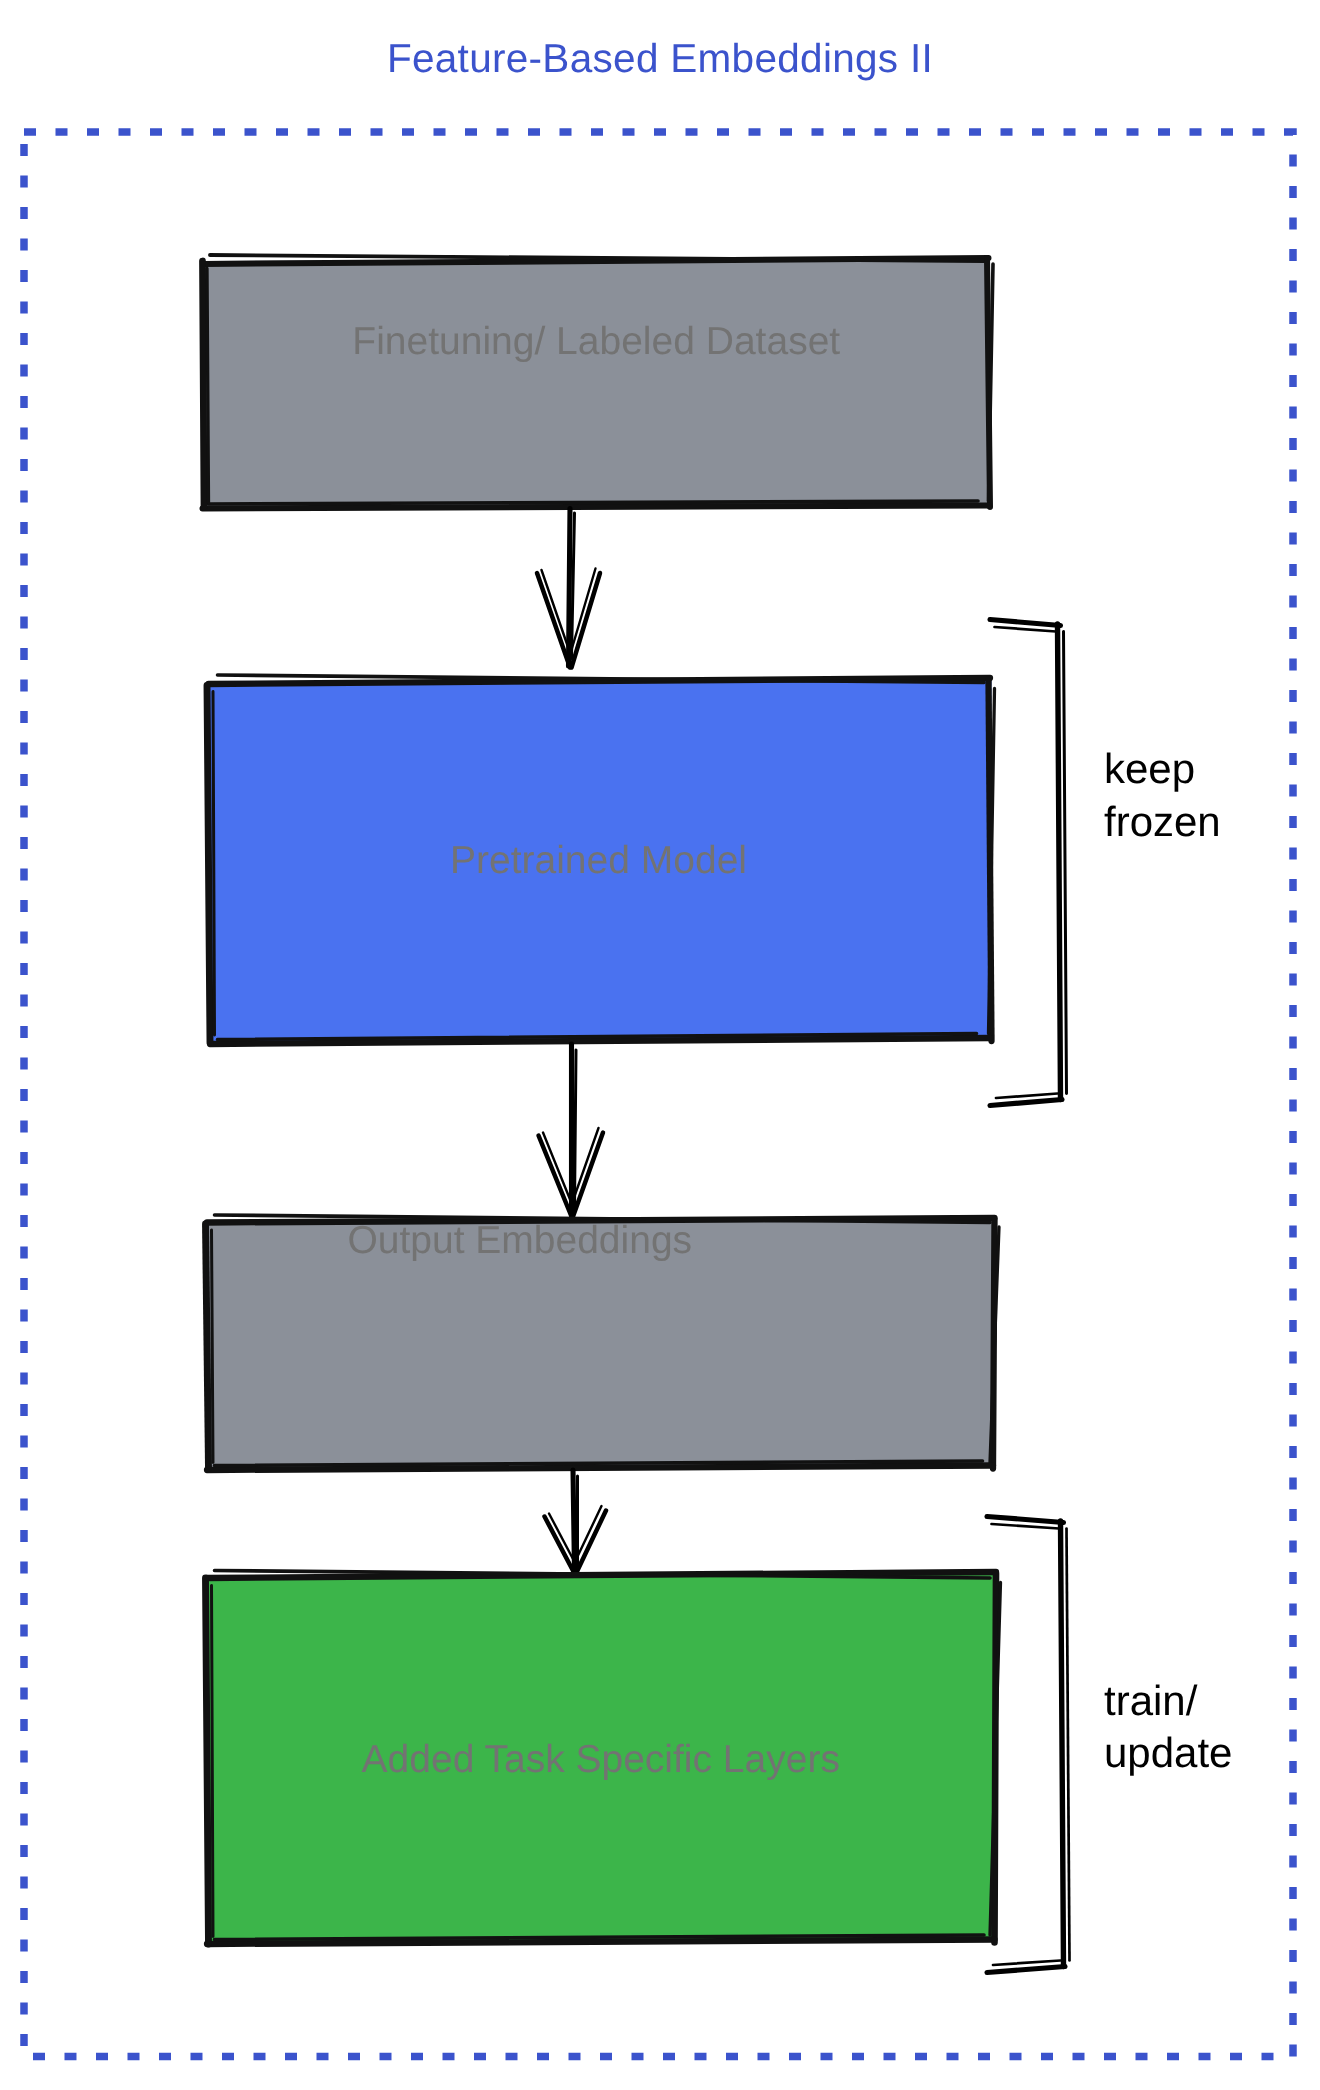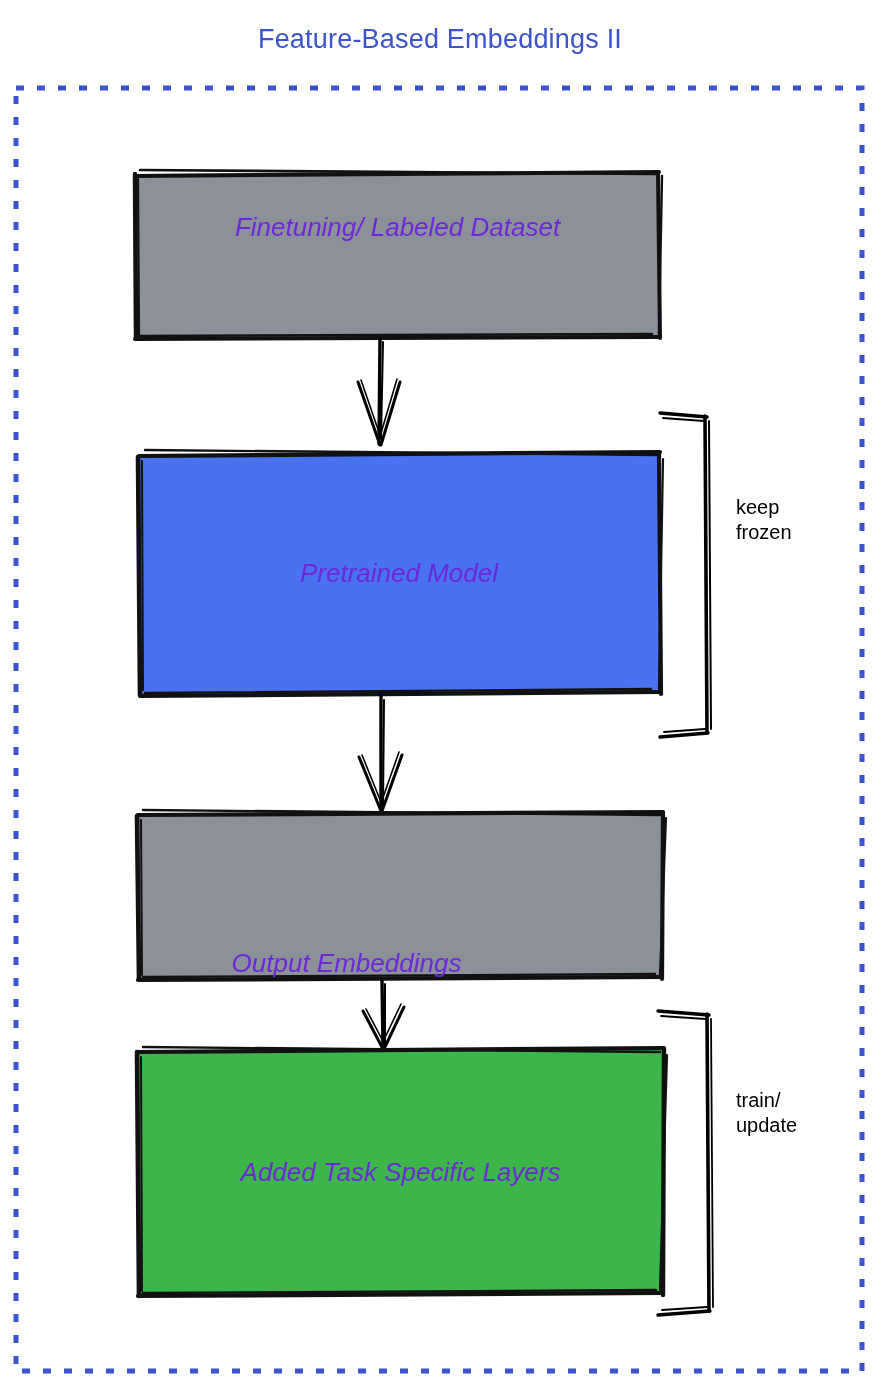--- a/index.html
+++ b/index.html
@@ -32,54 +32,53 @@
     letter-spacing: 0.2px;
   }
   .node {
     position: absolute;
     box-sizing: border-box;
     display: flex;
     justify-content: center;
   }
   .node-label {
     font-size: 26px;
-    color: #6d28d9;
+    color: #737373;
     font-family: "Liberation Sans", sans-serif;
     white-space: nowrap;
     line-height: 1.1;
-    font-style: italic;
   }
   #node-dataset {
     left: 134px; top: 171px; width: 527px; height: 168px;
     align-items: flex-start;
     padding-top: 42px;
   }
   #node-pretrained {
     left: 137px; top: 452px; width: 524px; height: 243px;
     align-items: center;
   }
   #node-embeddings {
     left: 137px; top: 812px; width: 419px; height: 166px;
-    align-items: flex-end;
+    align-items: flex-start;
   }
   #node-layers {
     left: 136px; top: 1050px; width: 529px; height: 245px;
     align-items: center;
     justify-content: center;
   }
   .annot {
     position: absolute;
-    font-size: 20px;
+    font-size: 28px;
     color: #000000;
     font-family: "Liberation Sans", sans-serif;
     line-height: 1.25;
     white-space: pre-line;
   }
   #annot-keep-frozen { left: 736px; top: 495px; }
-  #annot-train-update { left: 736px; top: 1088px; }
+  #annot-train-update { left: 736px; top: 1116px; }
 </style>
 </head>
 <body>
 
 <svg id="canvas" viewBox="0 0 880 1393" xmlns="http://www.w3.org/2000/svg">
 
   <g>
     <rect x="16" y="88" width="846" height="1283" fill="none" stroke="#3b53cc" stroke-width="5" stroke-dasharray="8 13" stroke-linecap="butt"></rect>
   </g>
 

